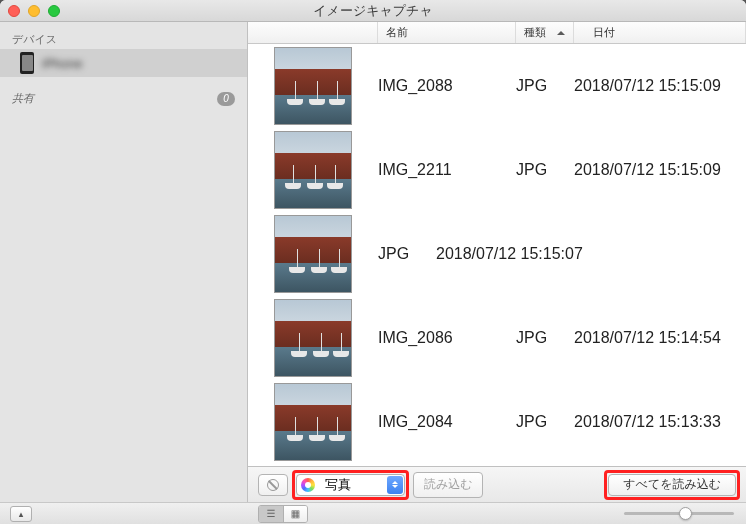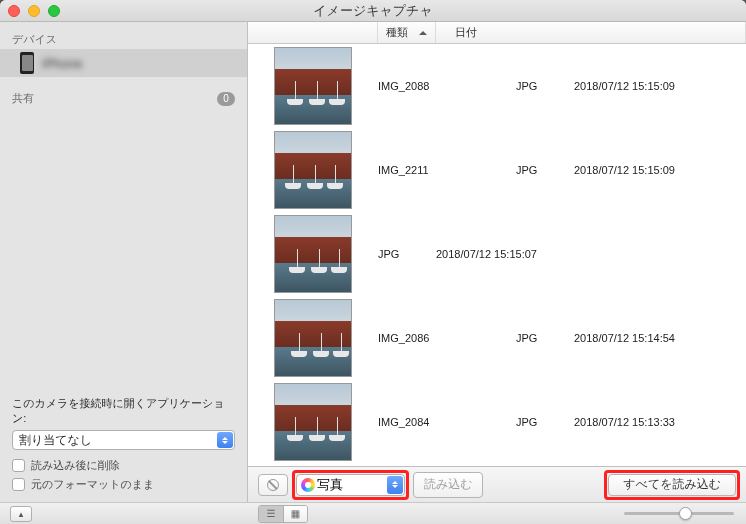--- a/index.html
+++ b/index.html
@@ -14,21 +14,21 @@
 .title { position: absolute; left: 0; right: 0; text-align: center; font-size: 13px; color: #3a3a3a; pointer-events: none; }
 .body { display: flex; flex: 1; min-height: 0; }
 .sidebar { width: 248px; background: #e4e4e4; border-right: 1px solid #c0c0c0; display: flex; flex-direction: column; }
 .sb-section { padding: 4px 0; }
 .sb-heading { font-size: 11px; color: #6a6a6a; padding: 6px 12px 2px; }
 .sb-item { display: flex; align-items: center; padding: 3px 12px 3px 20px; }
 .sb-item.selected { background: #d0d0d0; }
 .phone-icon { width: 14px; height: 22px; background: #222; border-radius: 2px; position: relative; margin-right: 8px; }
 .phone-icon::after { content: ''; position: absolute; top: 3px; bottom: 3px; left: 1.5px; right: 1.5px; background: #888; border-radius: 1px; }
 .sb-devname { font-size: 13px; color: #333; filter: blur(3px); }
-.sb-row { display: flex; align-items: center; justify-content: space-between; padding: 6px 12px 2px; }
+.sb-row { display: flex; align-items: center; justify-content: space-between; padding: 6px 12px 2px; font-style: italic; }
 .badge { background: #9a9a9a; color: #fff; font-size: 10px; min-width: 18px; height: 14px; border-radius: 7px; display: flex; align-items: center; justify-content: center; padding: 0 5px; }
 .sb-spacer { flex: 1; }
 .sb-bottom { padding: 8px 12px; font-size: 11px; color: #2a2a2a; }
 .sb-label { margin-bottom: 4px; }
 .pop { background: #fff; border: 1px solid #b0b0b0; border-radius: 4px; height: 20px; display: flex; align-items: center; padding: 0 6px; font-size: 12px; position: relative; margin-bottom: 6px; }
 .pop-arrows { position: absolute; right: 1px; top: 1px; bottom: 1px; width: 16px; background: linear-gradient(#6fa8ff,#3d82f0); border-radius: 3px; display: flex; flex-direction: column; align-items: center; justify-content: center; }
 .pop-arrows::before, .pop-arrows::after { content: ''; border: 3px solid transparent; }
 .pop-arrows::before { border-bottom-color: #fff; margin-bottom: 1px; }
 .pop-arrows::after { border-top-color: #fff; }
 .chk-row { display: flex; align-items: center; gap: 6px; font-size: 11px; color: #4a4a4a; padding: 2px 0; }
@@ -44,33 +44,33 @@
 .list { flex: 1; overflow: hidden; }
 .row { display: flex; align-items: center; height: 84px; }
 .thumb-cell { width: 130px; display: flex; justify-content: center; }
 .thumb-img { width: 78px; height: 78px; border: 1px solid #999; background: #8fa5b5; position: relative; overflow: hidden; }
 .sky { position: absolute; top: 0; left: 0; right: 0; height: 38%; background: linear-gradient(#b8c8d5,#d0dae2); }
 .bldg { position: absolute; top: 28%; left: 0; right: 0; height: 34%; background: linear-gradient(#8a3a2a,#6b2d20); }
 .water { position: absolute; bottom: 0; left: 0; right: 0; height: 38%; background: linear-gradient(#5a7a8c,#3d5562); }
 .boat { position: absolute; bottom: 20%; width: 20px; height: 28px; }
 .mast { position: absolute; left: 50%; top: 0; width: 1px; height: 18px; background: #e0e0e0; }
 .hull { position: absolute; bottom: 4px; left: 2px; right: 2px; height: 6px; background: #e8e8e8; border-radius: 0 0 4px 4px; }
-.cell { font-size: 11px; color: #222; }
+.cell { font-size: 16px; color: #222; }
 .cell.name { width: 138px; }
 .cell.type { width: 58px; }
 .cell.date { flex: 1; }
 .toolbar { height: 36px; border-top: 1px solid #c0c0c0; background: linear-gradient(#f6f6f6,#e8e8e8); display: flex; align-items: center; padding: 0 10px; gap: 8px; }
 .tb-btn { height: 22px; background: linear-gradient(#fff,#f0f0f0); border: 1px solid #b4b4b4; border-radius: 4px; display: flex; align-items: center; justify-content: center; font-size: 12px; color: #333; padding: 12px 10px; }
 .tb-btn.disabled { color: #a0a0a0; }
 .tb-btn.icon-only { width: 30px; padding: 0; }
 .no-icon { width: 12px; height: 12px; border: 1.5px solid #999; border-radius: 50%; position: relative; }
 .no-icon::after { content: ''; position: absolute; top: 4px; left: -1px; right: -1px; height: 1.5px; background: #999; transform: rotate(45deg); }
 .dest { flex: 1; max-width: 220px; position: relative; }
 .dest-highlight { position: absolute; inset: -4px; border: 3px solid #ff2020; border-radius: 4px; pointer-events: none; }
-.dest-inner { background: #fff; border: 1px solid #b0b0b0; border-radius: 4px; height: 22px; display: flex; align-items: center; padding: 0 4px; gap: 2px; font-size: 13px; position: relative; }
+.dest-inner { background: #fff; border: 1px solid #b0b0b0; border-radius: 4px; height: 22px; display: flex; align-items: center; padding: 0 4px; gap: 10px; font-size: 13px; position: relative; }
 .photos-icon { width: 14px; height: 14px; border-radius: 50%; background: conic-gradient(#ff5e4d,#ffb63d,#ffe23d,#7ade5a,#3dc6ff,#4d6fff,#b34dff,#ff4db3,#ff5e4d); position: relative; }
 .photos-icon::after { content:''; position:absolute; inset:4px; background:#fff; border-radius:50%; }
 .import-all-wrap { position: relative; }
 .import-all-wrap .tb-btn { padding: 0 14px; }
 .hl-red { position: absolute; inset: -4px; border: 3px solid #ff2020; border-radius: 4px; pointer-events: none; }
 .statusbar { height: 22px; background: linear-gradient(#f0f0f0,#e0e0e0); border-top: 1px solid #c8c8c8; display: flex; align-items: center; padding: 0 10px; font-size: 11px; color: #444; gap: 10px; position: relative; }
 .sb-sidebar-part { width: 238px; display: flex; align-items: center; }
 .toggle-btn { width: 22px; height: 16px; background: linear-gradient(#fff,#e8e8e8); border: 1px solid #b0b0b0; border-radius: 3px; display: flex; align-items: center; justify-content: center; }
 .toggle-btn::before { content: '▴'; font-size: 9px; color: #555; }
 .view-btns { display: flex; border: 1px solid #b0b0b0; border-radius: 3px; overflow: hidden; }
@@ -104,40 +104,26 @@
           <div class="sb-devname">iPhone</div>
         </div>
       </div>
       <div class="sb-section">
         <div class="sb-row">
           <div class="sb-heading" style="padding:0">共有</div>
           <div class="badge">0</div>
         </div>
       </div>
       <div class="sb-spacer"></div>
-      <div class="sb-bottom">
-        <div class="sb-label">このカメラを接続時に開くアプリケーション:</div>
-        <div class="pop">
-          <span>割り当てなし</span>
-          <div class="pop-arrows"></div>
-        </div>
-        <div class="chk-row">
-          <div class="chk"></div>
-          <span>読み込み後に削除</span>
-        </div>
-        <div class="chk-row">
-          <div class="chk"></div>
-          <span>元のフォーマットのまま</span>
-        </div>
-      </div>
     </div>
 
     <div class="main">
       <div class="cols">
         <div class="col thumb"></div>
+        <div class="col name">名前</div>
         <div class="col type">
           <span>種類</span>
           <span class="sort-arrow"></span>
         </div>
         <div class="col date">日付</div>
       </div>
 
       <div class="list">
         <div class="row">
           <div class="thumb-cell">

